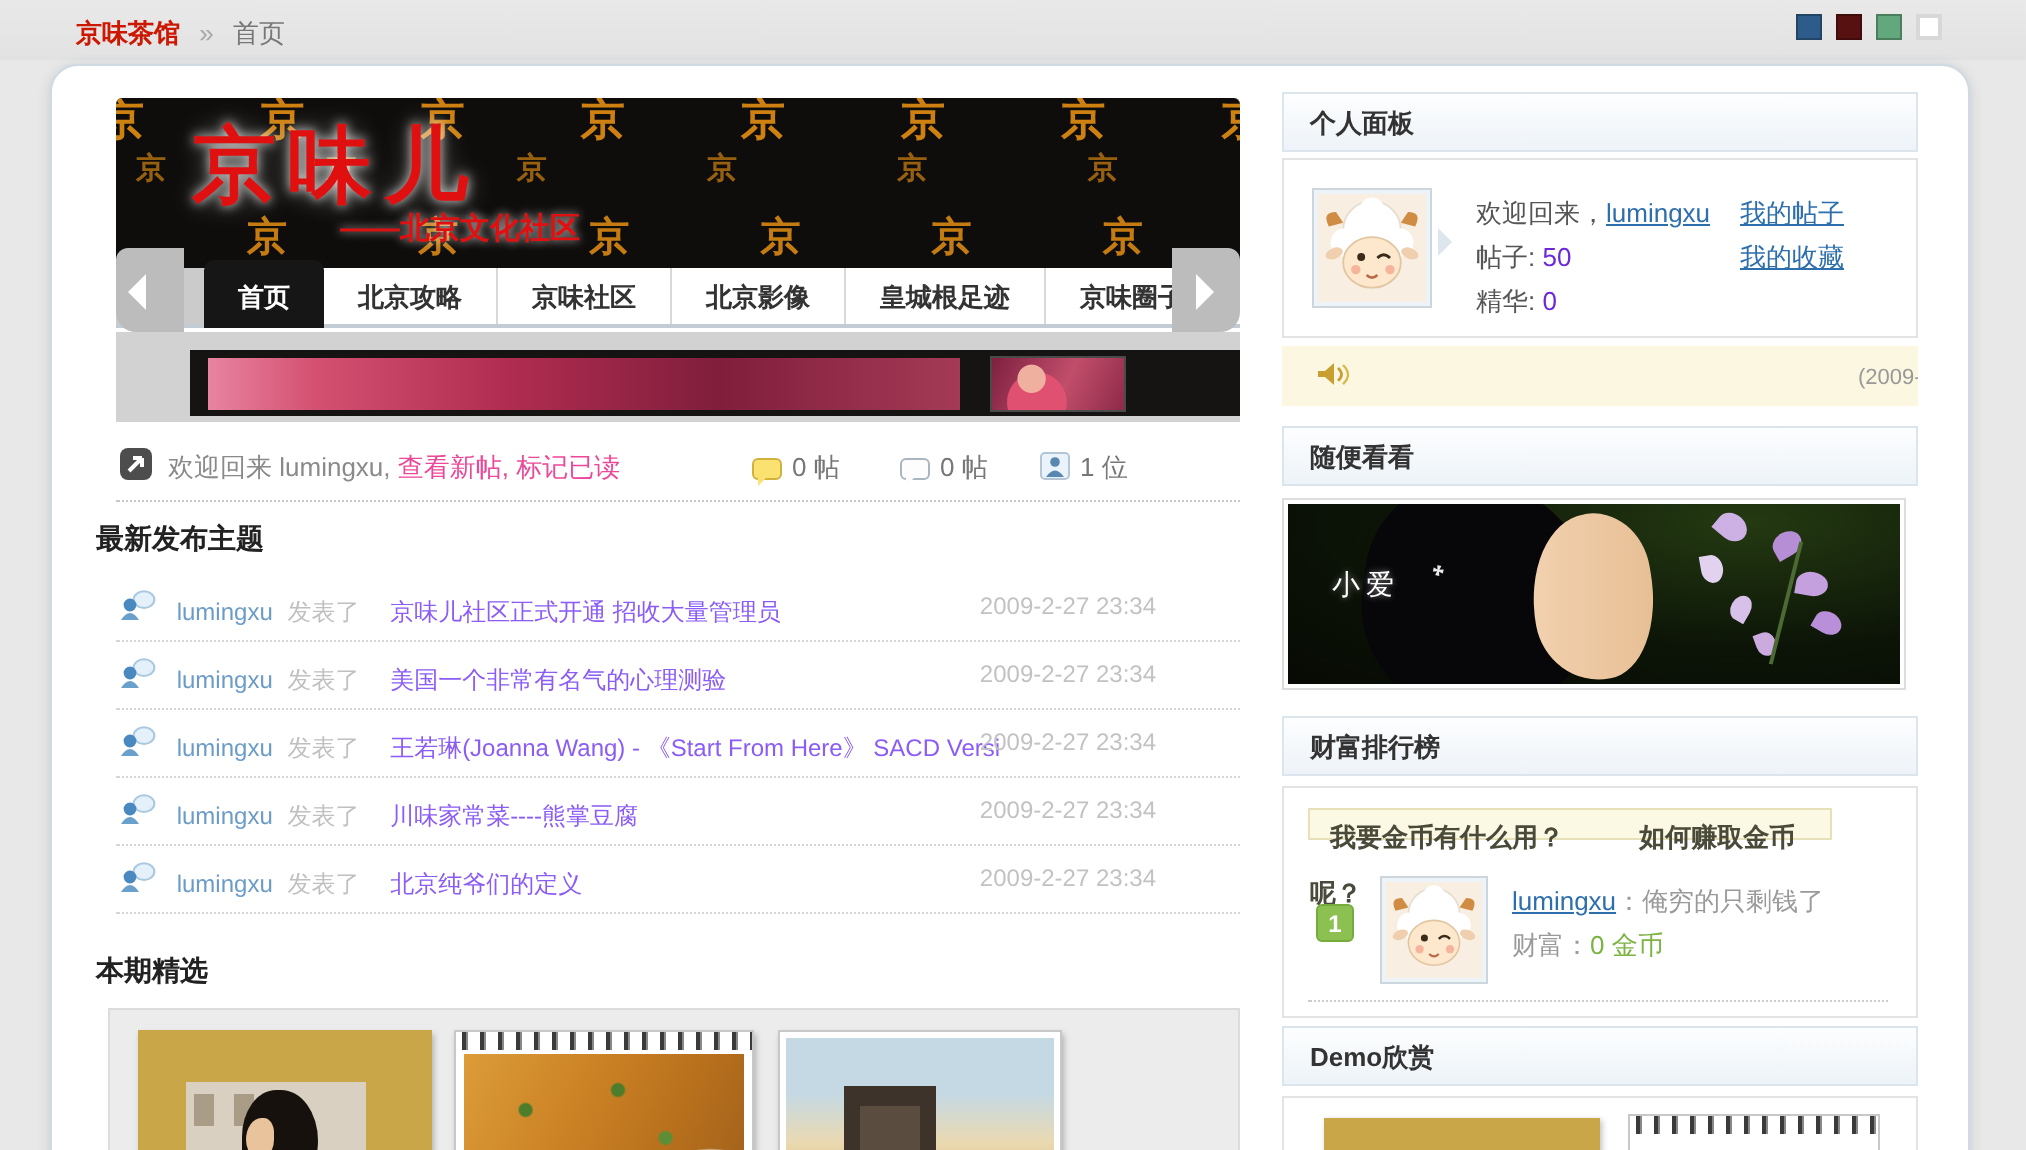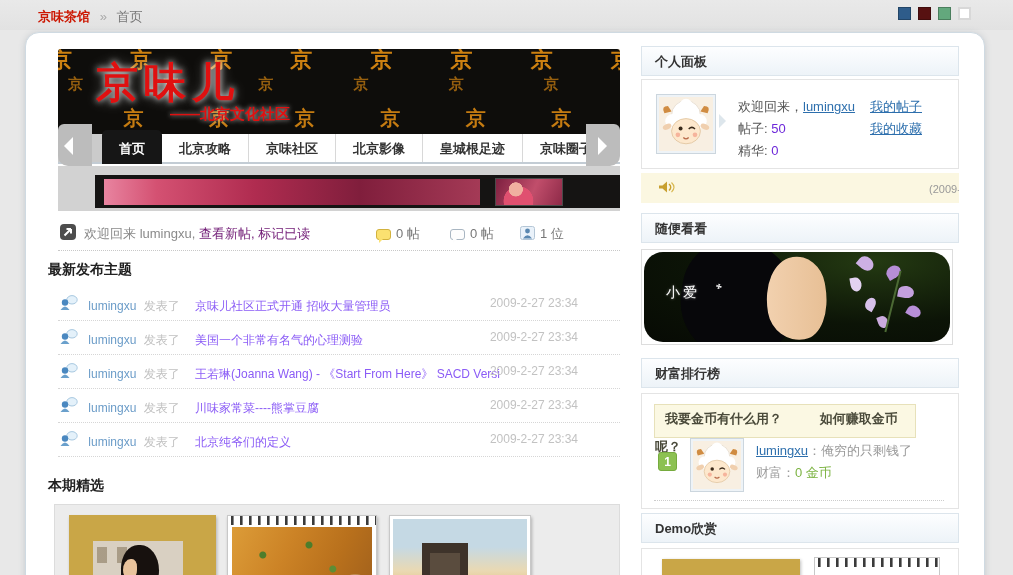--- a/index.html
+++ b/index.html
@@ -61,21 +61,21 @@
                  background:radial-gradient(circle at 30% 40%,#f0b0a0 0 14%,transparent 15%),
                             radial-gradient(circle at 34% 85%,#e05070 0 30%,transparent 31%),
                             linear-gradient(115deg,#7e2040,#c14e6b 55%,#8e2a48); }
 
   .welcomebar { position:absolute; left:0; top:172px; width:562px; height:30px;
                 border-bottom:1px dotted #c8c8c8; }
   .w-icon { position:absolute; left:2px; top:3px; width:16px; height:16px; background:#4d4d4d;
             border-radius:4px; }
   .w-text { position:absolute; left:26px; top:4px; color:#8a8a8a; font-size:13px; }
   .w-user { color:#8a8a8a; }
-  .w-link { color:#701a75; text-decoration:none; cursor:pointer; }
+  .w-link { color:#ec4899; text-decoration:none; cursor:pointer; }
   .w-stat { position:absolute; top:4px; font-size:13px; color:#777; }
   .stat-ico { display:inline-block; vertical-align:-2px; margin-right:5px; }
   .bubble { width:15px; height:11px; border-radius:3px; position:relative; display:inline-block; }
   .bubble:after { content:""; position:absolute; left:2px; bottom:-4px; border:4px solid transparent; border-top-width:4px; }
   .bubble-y { background:#fbe170; border:1px solid #d2b23e; }
   .bubble-y:after { border-top-color:#fbe170; border-bottom:none; border-left:none; }
   .bubble-g { background:#fdfdfd; border:1px solid #a9b6c2; }
   .bubble-g:after { border-top-color:#fdfdfd; border-bottom:none; border-left:none; }
 
   .section-title { position:absolute; left:-10px; font-size:14px; font-weight:bold; color:#222; }
@@ -133,31 +133,31 @@
 
   .announce { position:absolute; left:0; width:318px; height:30px; background:#fbf7e1;
               overflow:hidden; white-space:nowrap; }
   .announce-text { position:absolute; left:44px; top:8px; font-size:13px; color:#a23a32; font-weight:bold; cursor:pointer; }
   .announce-date { position:absolute; left:288px; top:10px; font-size:11px; color:#999; }
   .speaker { position:absolute; left:16px; top:6px; }
 
   .browse-img { position:absolute; left:0; width:312px; height:96px; background:#fff;
                 border:1px solid #ddd; padding:2px; cursor:pointer; }
   .browse-inner { position:relative; width:100%; height:100%; overflow:hidden;
-                  background:radial-gradient(ellipse at 75% 10%,#243a12 0%,#0c1407 55%,#070a04 100%);border-radius:19px; }
+                  background:radial-gradient(ellipse at 75% 10%,#243a12 0%,#0c1407 55%,#070a04 100%); }
   .girl-hair { position:absolute; left:12%; top:-12%; width:38%; height:130%; background:#07070a;
                border-radius:45% 55% 50% 50%; transform:rotate(8deg); }
   .girl-face { position:absolute; left:40%; top:6%; width:20%; height:92%; background:linear-gradient(100deg,#f3d3b2,#e6bd92);
                border-radius:55% 45% 48% 52% / 62% 38% 60% 40%; transform:rotate(-10deg); }
   .petal { position:absolute; border-radius:50% 50% 50% 0; }
   .caption { position:absolute; left:22px; top:32px; color:#fff; font-size:14px; letter-spacing:3px;
              text-shadow:0 0 3px rgba(255,255,255,.5); }
   .caption-squiggle { position:absolute; left:70px; top:26px; color:#e8e8e8; font-size:16px; transform:rotate(12deg); }
 
-  .gold-q { position:absolute; left:12px; top:10px; width:262px; height:34px; line-height:28px;
+  .gold-q { position:absolute; left:12px; top:10px; width:262px; height:16px; line-height:28px;
             background:#fbf8e3; border:1px solid #e7e1ba; font-size:13px; color:#4a4a3a; font-weight:bold; }
   .q1 { margin-left:10px; cursor:pointer; }
   .q2 { margin-left:34px; cursor:pointer; }
   .rank-badge { position:absolute; left:16px; top:58px; width:19px; height:19px; background:#8cc152;
                 border:1px solid #76ab3e; border-radius:3px; color:#fff; font-weight:bold; font-size:12px;
                 text-align:center; line-height:19px; }
   .rank-avatar { position:absolute; left:48px; top:44px; width:54px; height:54px; background:#eef3f7;
                  border:1px solid #ccd6de; padding:2px; }
   .rank-line1 { position:absolute; left:114px; top:48px; font-size:13px; white-space:nowrap; }
   .rank-quote { color:#9a9a9a; }

